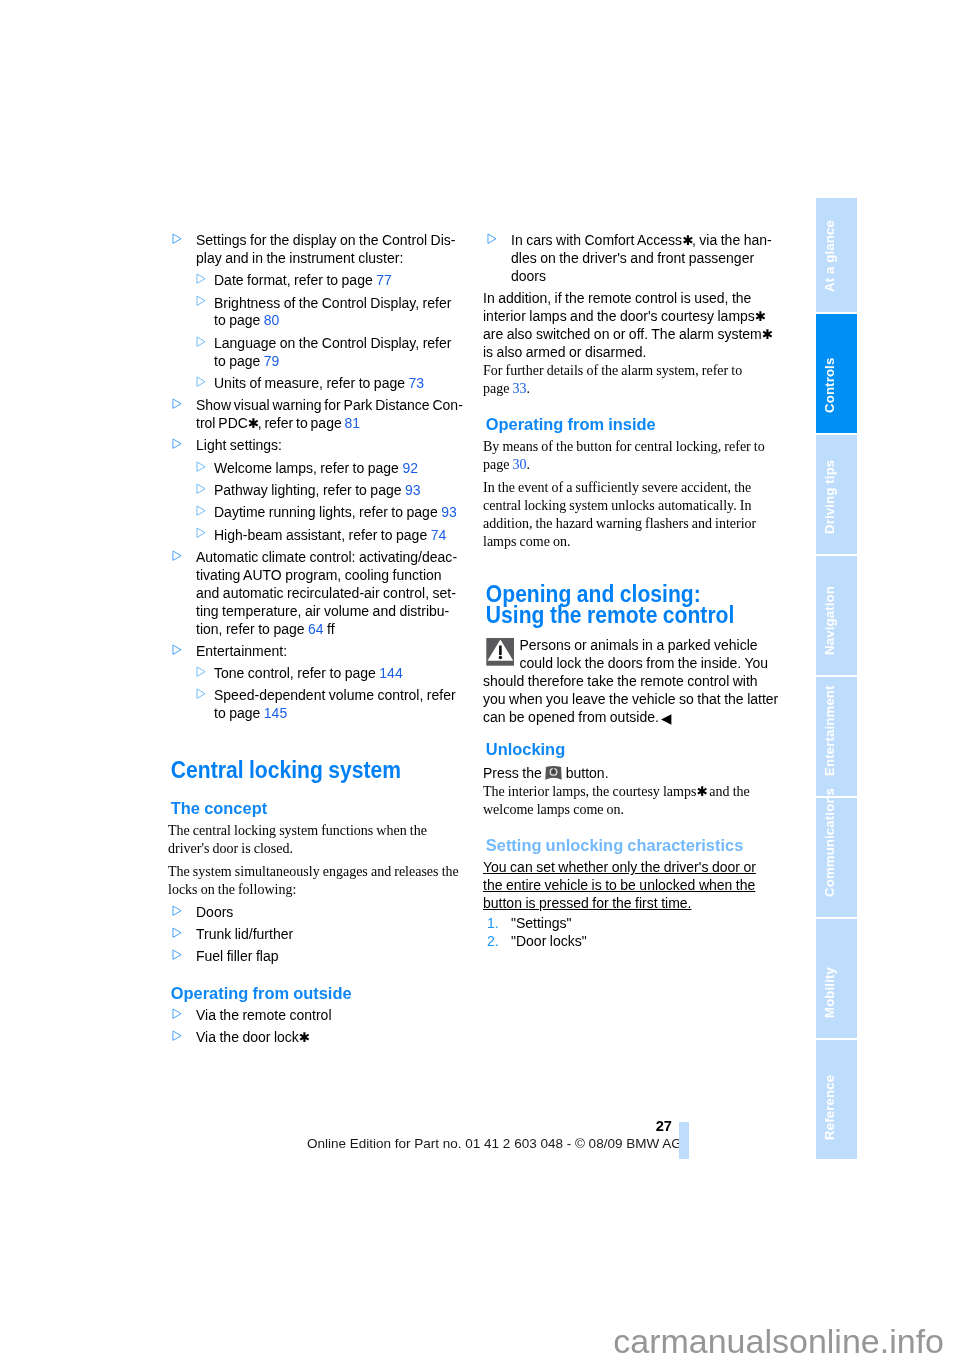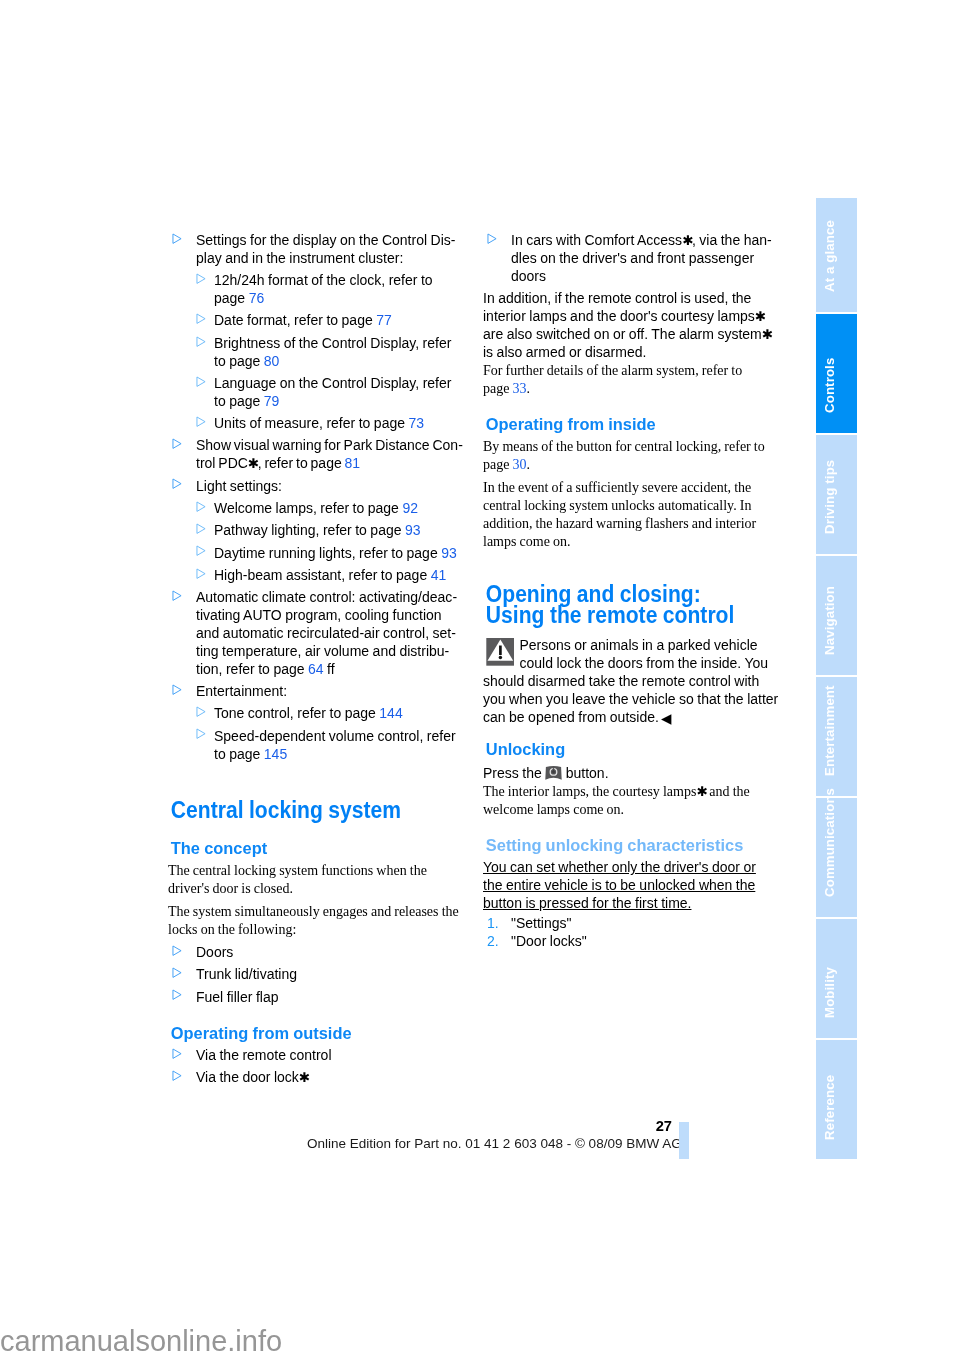--- a/index.html
+++ b/index.html
@@ -58,37 +58,34 @@
             transform:rotate(-90deg);white-space:nowrap;
             letter-spacing:0.15px;line-height:1;}
   .tab.active{background:#0090f5;}
 
   
   .pageno{position:absolute;left:400px;top:1118.5px;width:272px;text-align:right;
           font-size:14.7px;line-height:15px;font-weight:bold;color:#000;}
   .footertext{position:absolute;left:307px;top:1136px;width:380px;text-align:left;
               font-size:13.5px;line-height:15px;color:#1a1a1a;}
   .fbar{position:absolute;left:679px;top:1121.9px;width:10px;height:37.6px;background:#bedcfb;}
-  .wm{position:absolute;left:0;top:1325.7px;width:944px;text-align:left;
-      font-size:29px;line-height:30px;color:#969696;letter-spacing:0;}
+  .wm{position:absolute;left:0;top:1325.7px;width:944px;text-align:right;
+      font-size:34px;line-height:30px;color:#969696;letter-spacing:0;}
 </style>
 </head>
 <body>
 
 <div class="page">
 
   <div class="col col-left">
 
     <div class="li"><span class="bu"><svg class="arrow" viewBox="0 0 10 11.4">
             <path d="M0.95 1.0 L9.1 5.7 L0.95 10.4 Z" fill="none" stroke="#3f9ef6" stroke-width="0.95"></path>
           </svg></span><span>Settings for the display on the Control Dis­play and in the instrument cluster:</span></div>
 
-    <div class="li2"><span class="bu"><svg class="arrow" viewBox="0 0 10 11.4">
-            <path d="M0.95 1.0 L9.1 5.7 L0.95 10.4 Z" fill="none" stroke="#6bb9f9" stroke-width="0.95"></path>
-          </svg></span><span>12h/24h format of the clock, refer to page&nbsp;</span><span class="pg">76</span></div>
 
     <div class="li2"><span class="bu"><svg class="arrow" viewBox="0 0 10 11.4">
             <path d="M0.95 1.0 L9.1 5.7 L0.95 10.4 Z" fill="none" stroke="#6bb9f9" stroke-width="0.95"></path>
           </svg></span><span>Date format, refer to page&nbsp;</span><span class="pg">77</span></div>
 
     <div class="li2"><span class="bu"><svg class="arrow" viewBox="0 0 10 11.4">
             <path d="M0.95 1.0 L9.1 5.7 L0.95 10.4 Z" fill="none" stroke="#6bb9f9" stroke-width="0.95"></path>
           </svg></span><span>Brightness of the Control Display, refer to page&nbsp;</span><span class="pg">80</span></div>
 
     <div class="li2"><span class="bu"><svg class="arrow" viewBox="0 0 10 11.4">
@@ -114,21 +111,21 @@
     <div class="li2"><span class="bu"><svg class="arrow" viewBox="0 0 10 11.4">
             <path d="M0.95 1.0 L9.1 5.7 L0.95 10.4 Z" fill="none" stroke="#6bb9f9" stroke-width="0.95"></path>
           </svg></span><span>Pathway lighting, refer to page&nbsp;</span><span class="pg">93</span></div>
 
     <div class="li2"><span class="bu"><svg class="arrow" viewBox="0 0 10 11.4">
             <path d="M0.95 1.0 L9.1 5.7 L0.95 10.4 Z" fill="none" stroke="#6bb9f9" stroke-width="0.95"></path>
           </svg></span><span>Daytime running lights, refer to page&nbsp;</span><span class="pg">93</span></div>
 
     <div class="li2"><span class="bu"><svg class="arrow" viewBox="0 0 10 11.4">
             <path d="M0.95 1.0 L9.1 5.7 L0.95 10.4 Z" fill="none" stroke="#6bb9f9" stroke-width="0.95"></path>
-          </svg></span><span>High-beam assistant, refer to page&nbsp;</span><span class="pg">41</span></div>
+          </svg></span><span>High-beam assistant, refer to page&nbsp;</span><span class="pg">74</span></div>
 
     <div class="li"><span class="bu"><svg class="arrow" viewBox="0 0 10 11.4">
             <path d="M0.95 1.0 L9.1 5.7 L0.95 10.4 Z" fill="none" stroke="#3f9ef6" stroke-width="0.95"></path>
           </svg></span><span>Automatic climate control: activating/deac­tivating AUTO program, cooling function and automatic recirculated-air control, set­ting temperature, air volume and distribu­tion, refer to page&nbsp;</span><span class="pg">64</span><span>&nbsp;ff</span></div>
 
     <div class="li"><span class="bu"><svg class="arrow" viewBox="0 0 10 11.4">
             <path d="M0.95 1.0 L9.1 5.7 L0.95 10.4 Z" fill="none" stroke="#3f9ef6" stroke-width="0.95"></path>
           </svg></span><span>Entertainment:</span></div>
 
     <div class="li2"><span class="bu"><svg class="arrow" viewBox="0 0 10 11.4">
@@ -143,21 +140,21 @@
     <h2>Central locking system</h2>
     <h3>The concept</h3>
     <p class="para">The central locking system functions when the driver's door is closed.</p>
     <p class="para">The system simultaneously engages and releases the locks on the following:</p>
 
     <div class="li"><span class="bu"><svg class="arrow" viewBox="0 0 10 11.4">
             <path d="M0.95 1.0 L9.1 5.7 L0.95 10.4 Z" fill="none" stroke="#3f9ef6" stroke-width="0.95"></path>
           </svg></span><span>Doors</span></div>
     <div class="li"><span class="bu"><svg class="arrow" viewBox="0 0 10 11.4">
             <path d="M0.95 1.0 L9.1 5.7 L0.95 10.4 Z" fill="none" stroke="#3f9ef6" stroke-width="0.95"></path>
-          </svg></span><span>Trunk lid/tivating</span></div>
+          </svg></span><span>Trunk lid/further</span></div>
     <div class="li"><span class="bu"><svg class="arrow" viewBox="0 0 10 11.4">
             <path d="M0.95 1.0 L9.1 5.7 L0.95 10.4 Z" fill="none" stroke="#3f9ef6" stroke-width="0.95"></path>
           </svg></span><span>Fuel filler flap</span></div>
 
     <div class="sp-h3"></div>
     <h3>Operating from outside</h3>
 
     <div class="li"><span class="bu"><svg class="arrow" viewBox="0 0 10 11.4">
             <path d="M0.95 1.0 L9.1 5.7 L0.95 10.4 Z" fill="none" stroke="#3f9ef6" stroke-width="0.95"></path>
           </svg></span><span>Via the remote control</span></div>
@@ -185,21 +182,21 @@
     <div class="sp-op"></div>
     <h2 class="h2-two"><span>Opening and closing:</span><br><span>Using the remote control</span></h2>
 
     <div class="warn">
       <svg class="warnicon" viewBox="0 0 28 28">
         <rect x="0" y="0" width="28" height="28" fill="#5a5a5c"></rect>
         <path d="M14.2 1.4 L27.2 22.9 L1.2 22.9 Z" fill="#ffffff"></path>
         <rect x="12.9" y="7.6" width="2.7" height="9.6" fill="#111111"></rect>
         <circle cx="14.25" cy="19.8" r="1.75" fill="#111111"></circle>
       </svg>
-      <span>Persons or animals in a parked vehicle could lock the doors from the inside. You should disarmed take the remote control with you when you leave the vehicle so that the latter can be opened from outside.</span><span class="endmark"> ◀</span></div>
+      <span>Persons or animals in a parked vehicle could lock the doors from the inside. You should therefore take the remote control with you when you leave the vehicle so that the latter can be opened from outside.</span><span class="endmark"> ◀</span></div>
 
     <div class="sp-h3"></div>
     <h3>Unlocking</h3>
     <p class="tight"><span>Press the </span><svg class="btnicon" viewBox="0 0 17 15">
           <path d="M0.9 1.9 Q8.5 0.2 16.1 1.9 L16.7 14.7 Q8.5 10.8 0.3 14.7 Z" fill="#555557"></path>
           <circle cx="8.5" cy="6.9" r="3.3" fill="none" stroke="#e3e3e3" stroke-width="1.3"></circle>
           <path d="M8.5 2.6 L5.9 6.9 L11.1 6.9 Z" fill="#555557"></path>
           <path d="M8.5 4.2 L7.2 6.9 L9.8 6.9 Z" fill="#3e3e40"></path>
           <circle cx="8.5" cy="7.1" r="1.3" fill="#3e3e40"></circle>
         </svg><span> button.</span></p>

